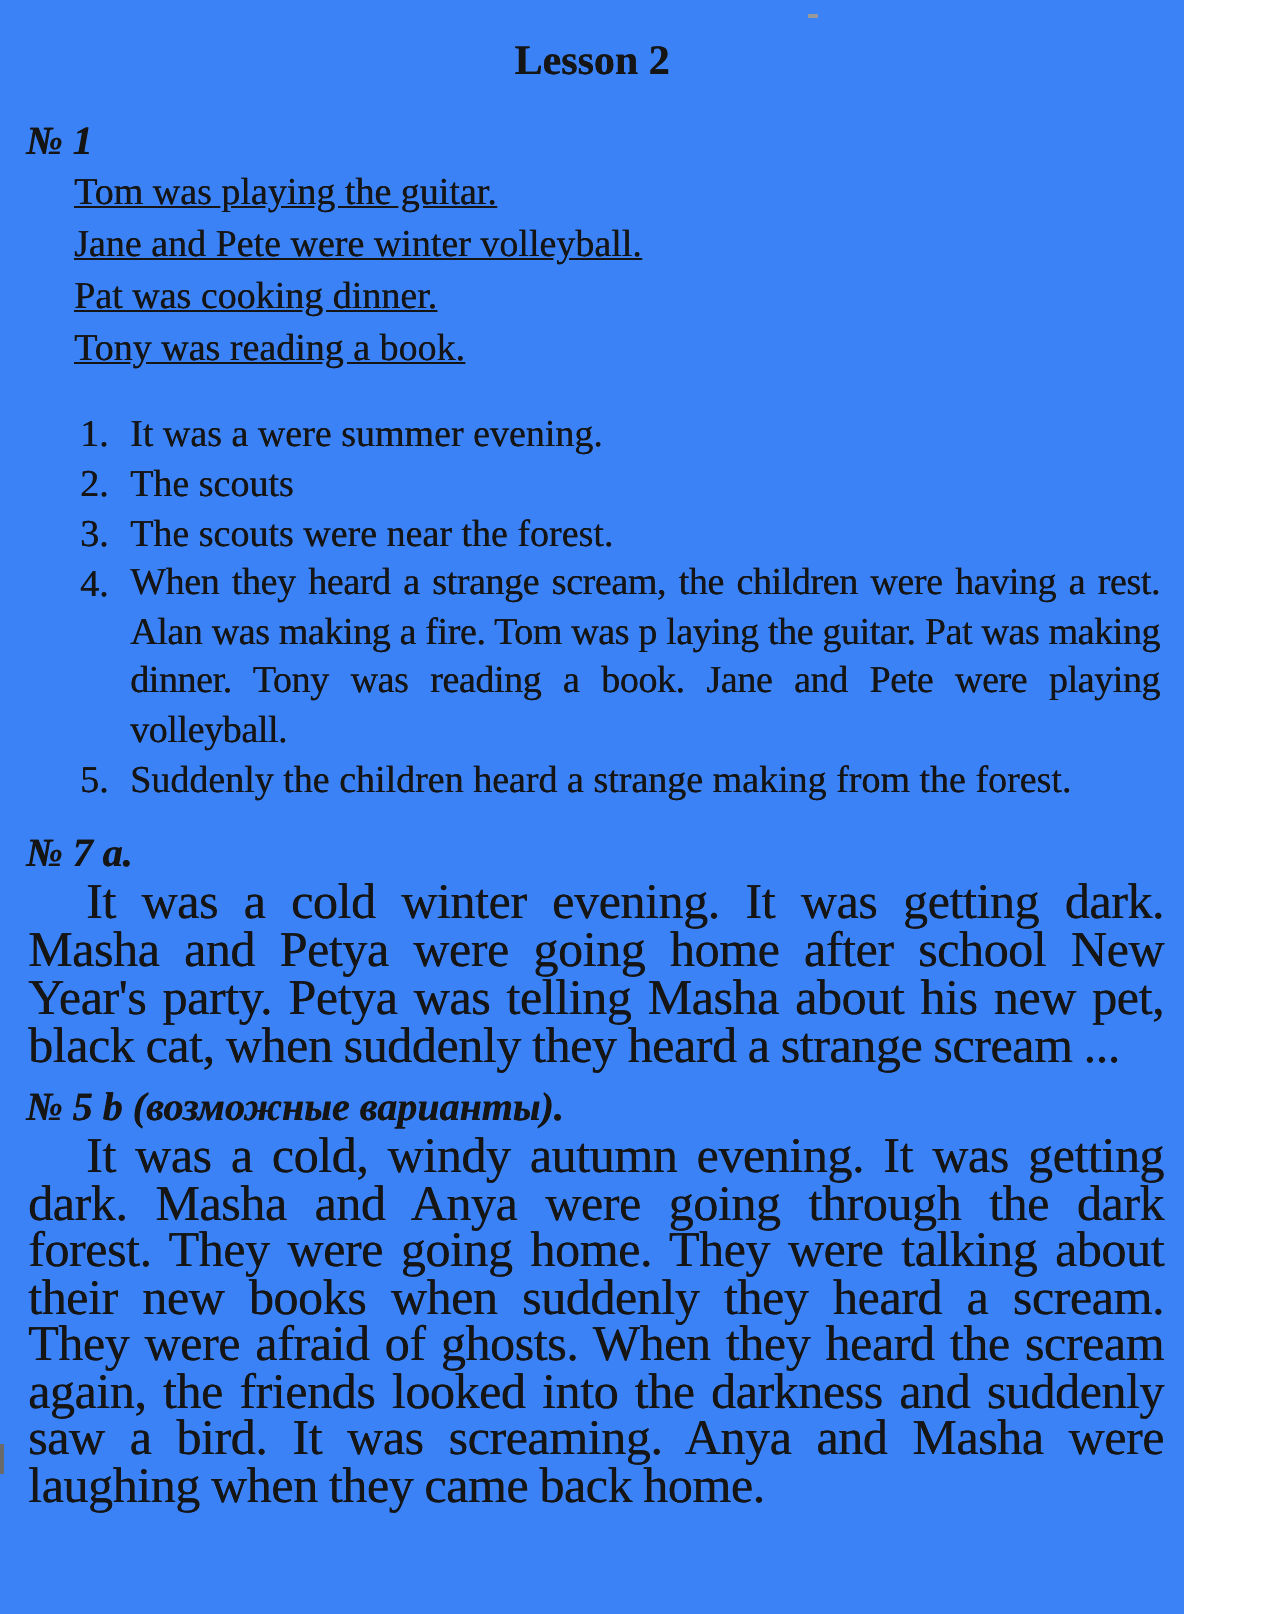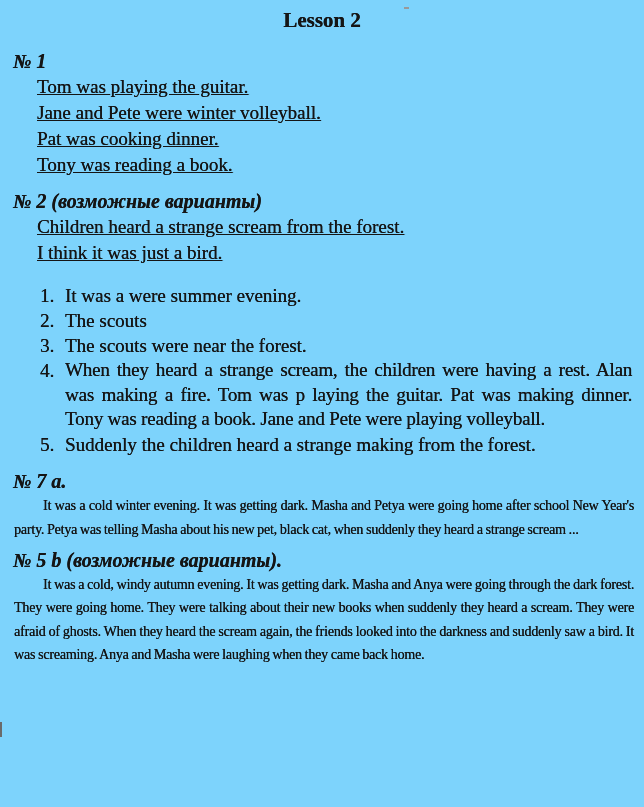--- a/index.html
+++ b/index.html
@@ -1,25 +1,25 @@
 <!DOCTYPE html>
 <html><head>
 <meta charset="utf-8">
 <style>
   * { margin: 0; padding: 0; box-sizing: border-box; }
   html, body { background: #ffffff; }
   .page {
     position: relative;
-    width: 644px;
+    width: 592px;
     height: 807px;
-    background: #7dd3fc;
+    background: #3b82f6;
     color: #151515;
     font-family: "Liberation Serif", "DejaVu Serif", serif;
     overflow: hidden;
-    padding-top: 7px;
+    padding-top: 17px;
     text-shadow: 0.2px 0 0 currentColor;
   }
   .title {
     text-align: center;
     font-weight: bold;
     font-size: 21px;
     line-height: 26px;
   }
   .heading {
     margin-left: 13px;
@@ -47,21 +47,21 @@
     line-height: 25px;
   }
   .num { flex: 0 0 25px; }
   .itext { flex: 1; }
   .itext.justify {
     text-align: justify;
     line-height: 24.5px;
     letter-spacing: -0.2px;
   }
   .para {
-    font-size: 14px;
+    font-size: 25px;
     text-align: justify;
     margin: 0 10px 0 14px;
     text-indent: 29px;
     letter-spacing: -0.2px;
     word-spacing: -0.5px;
   }
   .para-5a { line-height: 24px; }
   .para-5b { line-height: 23.5px; }
   .artifact { position: absolute; background: #6a6a6a; }
   .artifact.dot { background: #999999; }
@@ -74,25 +74,20 @@
   <div class="title">Lesson 2</div>
 
   <div class="section sec-1">
     <div class="heading">№ 1</div>
     <div class="plain-line">Tom was playing the guitar.</div>
     <div class="plain-line">Jane and Pete were winter volleyball.</div>
     <div class="plain-line">Pat was cooking dinner.</div>
     <div class="plain-line">Tony was reading a book.</div>
   </div>
 
-  <div class="section sec-2">
-    <div class="heading">№ 2 (возможные варианты)</div>
-    <div class="plain-line">Children heard a strange scream from the forest.</div>
-    <div class="plain-line">I think it was just a bird.</div>
-  </div>
 
   <div class="section sec-3">
     <div class="num-item">
       <span class="num">1.</span>
       <span class="itext">It was a were summer evening.</span>
     </div>
     <div class="num-item">
       <span class="num">2.</span>
       <span class="itext">The scouts</span>
     </div>

